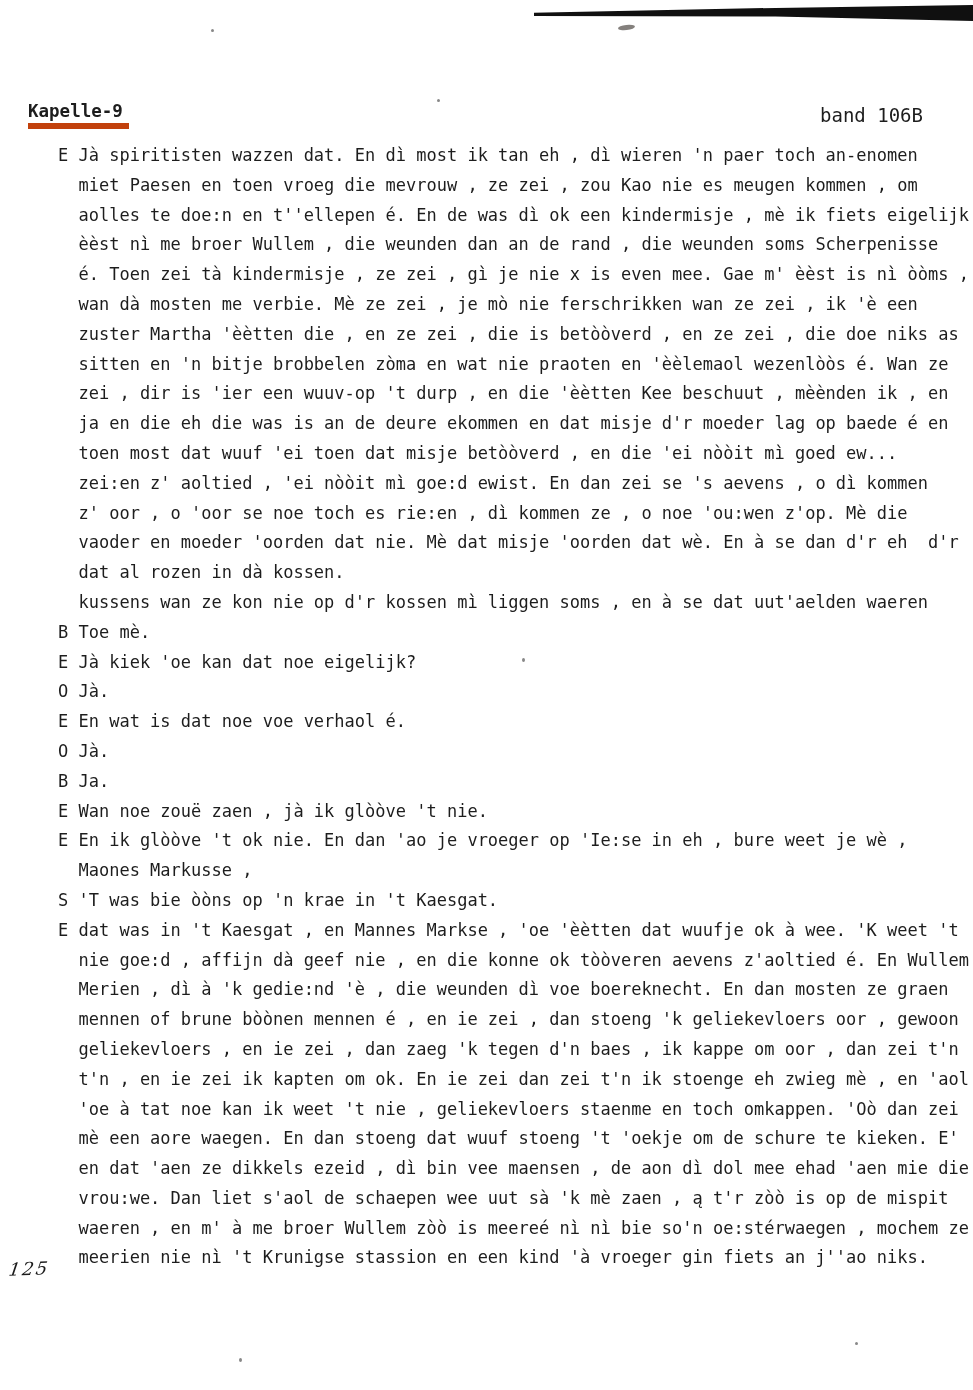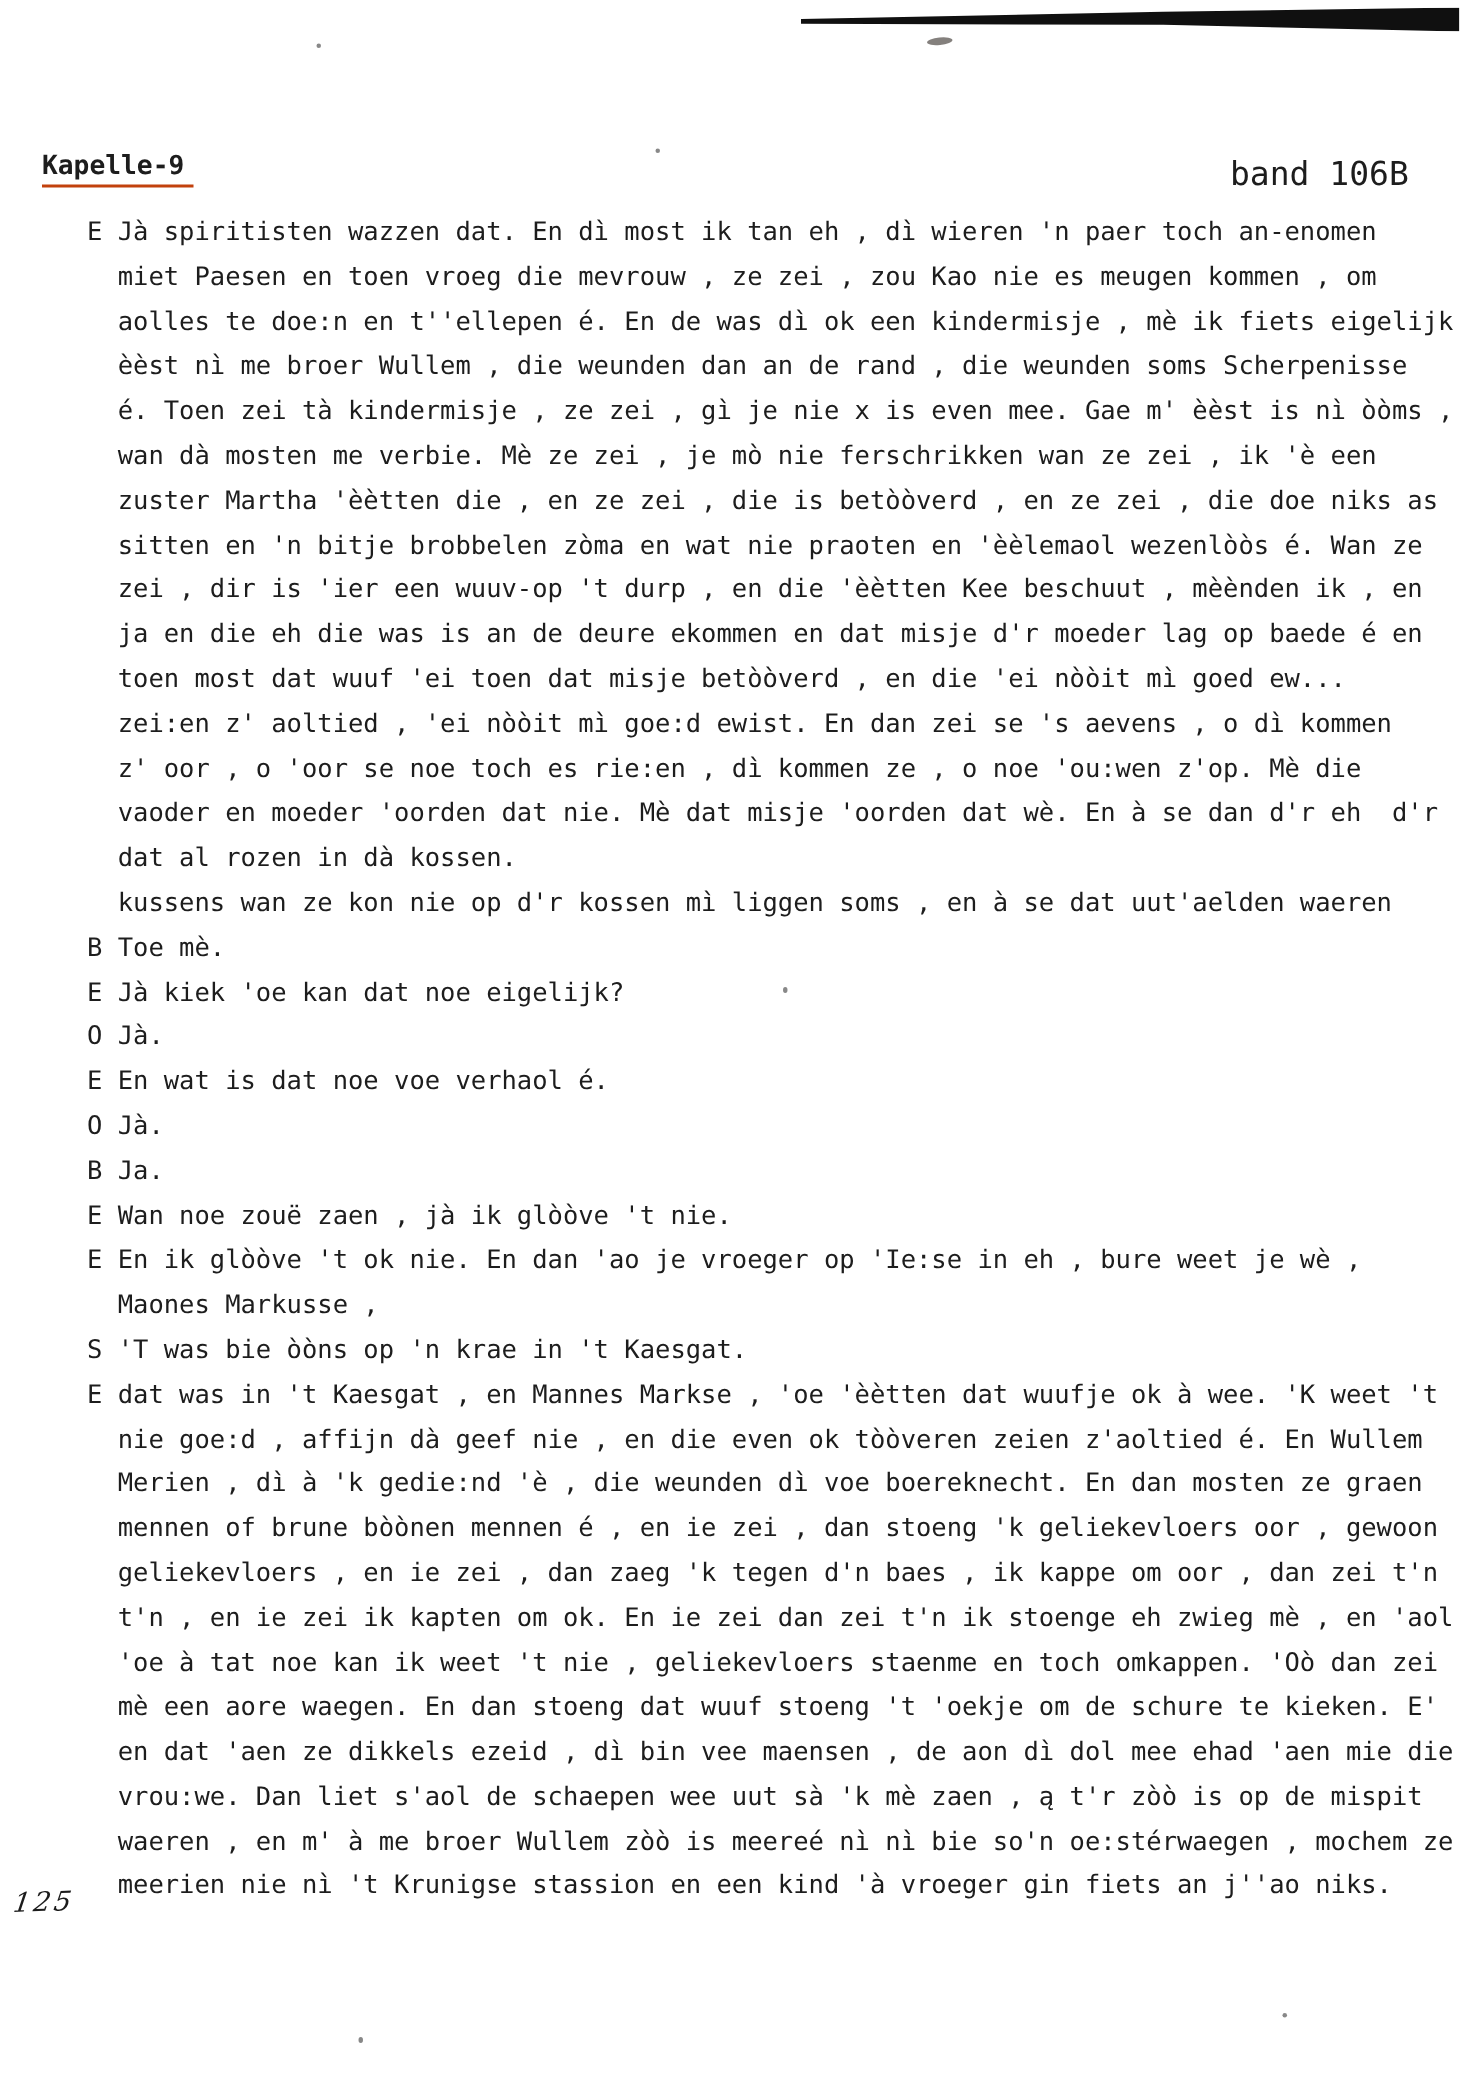--- a/index.html
+++ b/index.html
@@ -26,25 +26,25 @@
   .speck.s1{left:211px;top:29px;width:3px;height:3px;}
   .speck.s2{left:437px;top:99px;width:3px;height:3px;}
   .speck.s3{left:522px;top:658px;width:3px;height:4px;}
   .speck.s4{left:239px;top:1358px;width:3px;height:4px;}
   .speck.s5{left:855px;top:1342px;width:3px;height:3px;}
 
   
   .hdr-title{
     position:absolute;left:28px;top:101px;
     font-size:17.5px;font-weight:bold;
-    border-bottom:2px solid #c2410c;padding-bottom:2px;padding-right:6px;
+    border-bottom:6px solid #c2410c;padding-bottom:2px;padding-right:6px;
   }
   .hdr-band{
     position:absolute;left:820px;top:104px;
-    font-size:22px;
+    font-size:19px;
   }
 
   
   .transcript{
     position:absolute;left:58px;top:141px;width:905px;
     font-size:17px;
   }
   .tline{
     display:block;height:29.8px;line-height:29.8px;white-space:pre;
   }
@@ -98,21 +98,21 @@
     <div class="tline"><span class="sp">E</span><span class="tx">Jà kiek 'oe kan dat noe eigelijk?</span></div>
     <div class="tline"><span class="sp">O</span><span class="tx">Jà.</span></div>
     <div class="tline"><span class="sp">E</span><span class="tx">En wat is dat noe voe verhaol é.</span></div>
     <div class="tline"><span class="sp">O</span><span class="tx">Jà.</span></div>
     <div class="tline"><span class="sp">B</span><span class="tx">Ja.</span></div>
     <div class="tline"><span class="sp">E</span><span class="tx">Wan noe zouë zaen , jà ik glòòve 't nie.</span></div>
     <div class="tline"><span class="sp">E</span><span class="tx">En ik glòòve 't ok nie. En dan 'ao je vroeger op 'Ie:se in eh , bure weet je wè ,</span></div>
     <div class="tline"><span class="sp"></span><span class="tx">Maones Markusse ,</span></div>
     <div class="tline"><span class="sp">S</span><span class="tx">'T was bie òòns op 'n krae in 't Kaesgat.</span></div>
     <div class="tline"><span class="sp">E</span><span class="tx">dat was in 't Kaesgat , en Mannes Markse , 'oe 'èètten dat wuufje ok à wee. 'K weet 't</span></div>
-    <div class="tline"><span class="sp"></span><span class="tx">nie goe:d , affijn dà geef nie , en die even ok tòòveren zeien z'aoltied é. En Wullem</span></div>
+    <div class="tline"><span class="sp"></span><span class="tx">nie goe:d , affijn dà geef nie , en die konne ok tòòveren aevens z'aoltied é. En Wullem</span></div>
     <div class="tline"><span class="sp"></span><span class="tx">Merien , dì à 'k gedie:nd 'è , die weunden dì voe boereknecht. En dan mosten ze graen</span></div>
     <div class="tline"><span class="sp"></span><span class="tx">mennen of brune bòònen mennen é , en ie zei , dan stoeng 'k geliekevloers oor , gewoon</span></div>
     <div class="tline"><span class="sp"></span><span class="tx">geliekevloers , en ie zei , dan zaeg 'k tegen d'n baes , ik kappe om oor , dan zei t'n</span></div>
     <div class="tline"><span class="sp"></span><span class="tx">t'n , en ie zei ik kapten om ok. En ie zei dan zei t'n ik stoenge eh zwieg mè , en 'aol</span></div>
     <div class="tline"><span class="sp"></span><span class="tx">'oe à tat noe kan ik weet 't nie , geliekevloers staenme en toch omkappen. 'Oò dan zei</span></div>
     <div class="tline"><span class="sp"></span><span class="tx">mè een aore waegen. En dan stoeng dat wuuf stoeng 't 'oekje om de schure te kieken. E'</span></div>
     <div class="tline"><span class="sp"></span><span class="tx">en dat 'aen ze dikkels ezeid , dì bin vee maensen , de aon dì dol mee ehad 'aen mie die</span></div>
     <div class="tline"><span class="sp"></span><span class="tx">vrou:we. Dan liet s'aol de schaepen wee uut sà 'k mè zaen , ą t'r zòò is op de mispit</span></div>
     <div class="tline"><span class="sp"></span><span class="tx">waeren , en m' à me broer Wullem zòò is meereé nì nì bie so'n oe:stérwaegen , mochem ze</span></div>
     <div class="tline"><span class="sp"></span><span class="tx">meerien nie nì 't Krunigse stassion en een kind 'à vroeger gin fiets an j''ao niks.</span></div>

